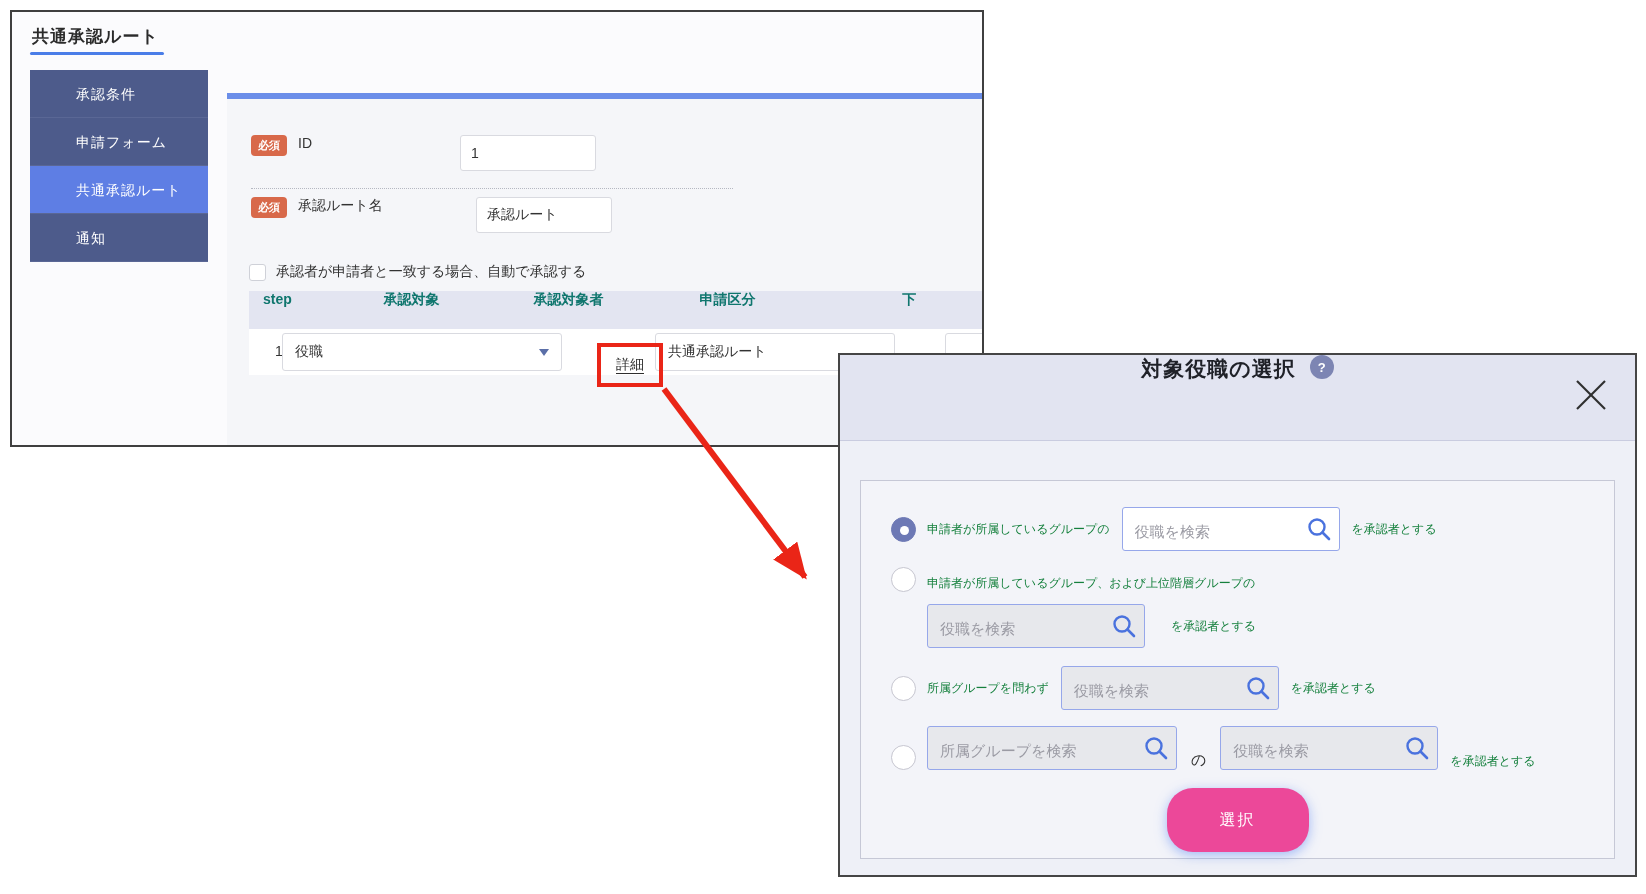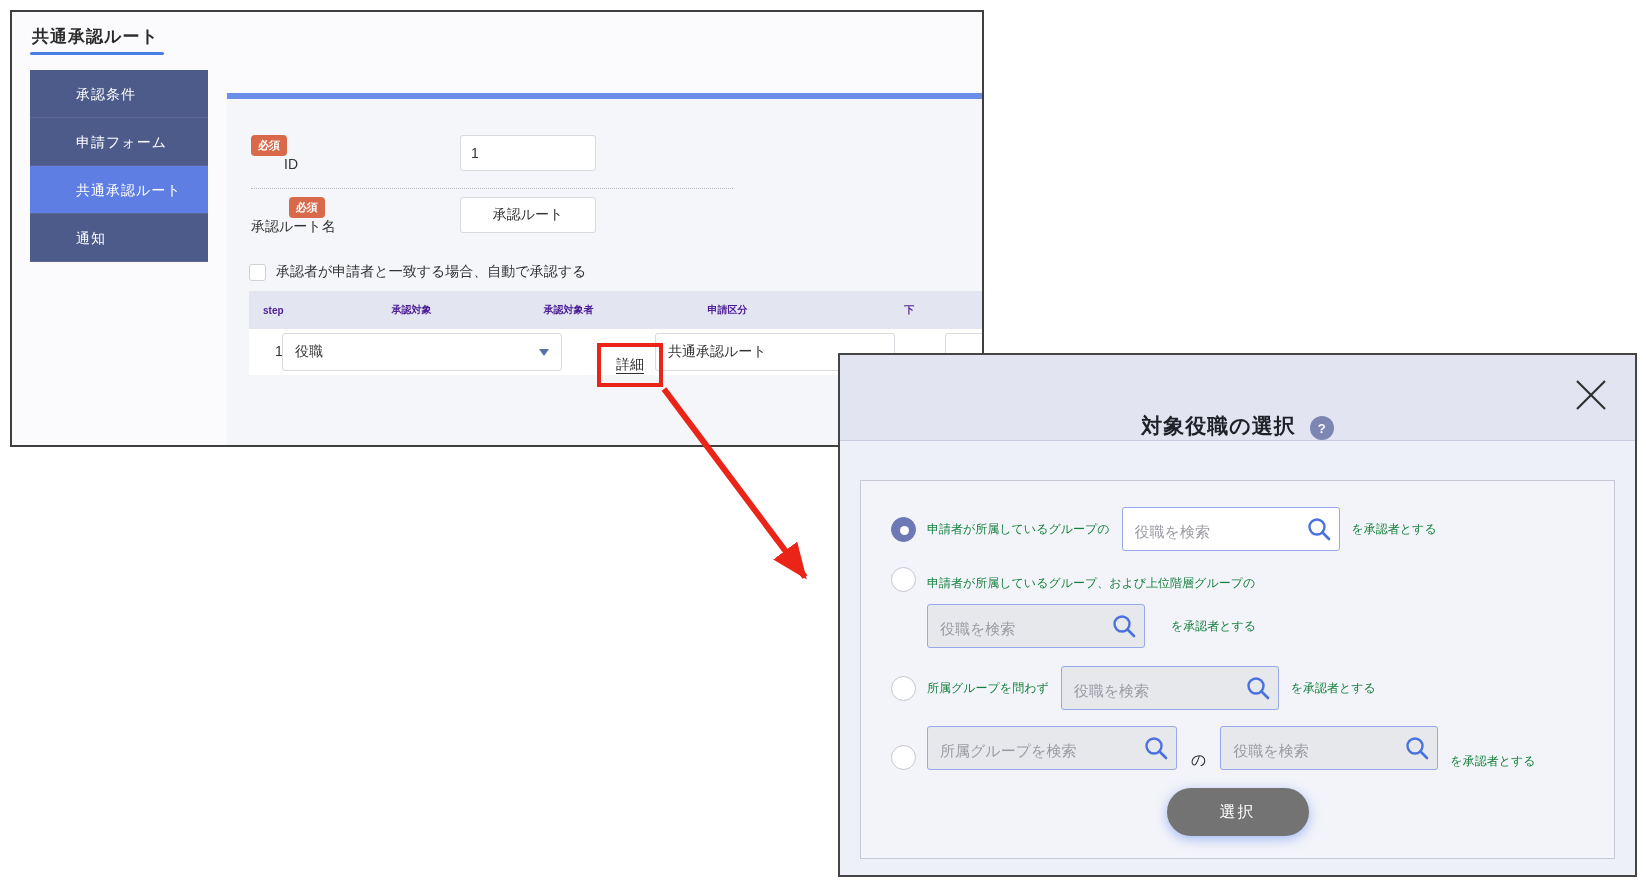--- a/index.html
+++ b/index.html
@@ -20,35 +20,35 @@
   }
   .side-item.active { background:#5e7ee4; }
 
   .content { position:absolute; left:215px; top:81px; right:0; bottom:0; background:#f5f6f9; }
   .content-topbar { position:absolute; left:0; top:0; right:0; height:6px; background:#6b8ee9; }
 
   .req-badge {
     display:inline-block; background:#d8694a; color:#fff; font-size:11px; font-weight:700;
     padding:3px 7px; border-radius:4px; margin-right:11px;
   }
-  .form-row { position:absolute; display:flex; align-items:flex-end; height:36px;flex-direction:column; }
+  .form-row { position:absolute; display:flex; align-items:flex-start; height:36px; }
   .form-label { font-size:14px; color:#333; font-weight:400; }
   .text-input {
     position:absolute; width:136px; height:36px; background:#fff; border:1px solid #d9dae0;
     border-radius:3px; padding:0 10px; font-size:14px; color:#333;
   }
   .dotted-sep { position:absolute; left:24px; top:95px; width:482px; border-top:1px dotted #b5b8c2; }
 
   .check-row { position:absolute; top:170px; left:22px; display:flex; align-items:center; }
   .checkbox { width:17px; height:17px; background:#fff; border:1px solid #cfd1d8; border-radius:3px; margin-right:10px; cursor:pointer; }
   .check-label { font-size:14px; color:#333; }
 
   .thead {
     position:absolute; top:198px; left:22px; right:0; height:38px; background:#e3e5f1;
-    display:flex; align-items:center; font-size:10px; font-weight:700; color:#4c1d95;
+    display:flex; font-size:14px; font-weight:700; color:#0f766e;
   }
   .th { text-align:center; }
   .th.c1 { width:60px; text-align:left; padding-left:14px; }
   .th.c2 { width:235px; } .th.c3 { width:110px; } .th.c4 { width:240px; } .th.c5 { width:160px; }
   .trow { position:absolute; top:236px; left:22px; right:0; height:46px; background:#ffffff; }
   .step-cell { position:absolute; top:250px; left:22px; width:60px; text-align:center; font-size:14px; color:#333; }
 
   .select-box {
     position:absolute; height:38px; background:#fff; border:1px solid #d9dae0; border-radius:3px;
     display:flex; align-items:center; padding:0 12px; font-size:14px; color:#333; cursor:pointer;
@@ -65,21 +65,21 @@
   }
   .detail-link { font-size:14px; color:#2e2e2e; text-decoration:underline; text-underline-offset:4px; cursor:pointer; }
 
   
   .modal {
     position:absolute; left:838px; top:353px; width:799px; height:524px;
     border:2px solid #454545; background:#eef0f7; z-index:10;
   }
   .modal-header {
     position:absolute; top:0; left:0; right:0; height:86px; background:#e2e4f1; border-bottom:1px solid #c9cce0;
-    display:flex; align-items:flex-end; justify-content:center;
+    display:flex; align-items:flex-start; justify-content:center;
   }
   .modal-title { font-size:21px; font-weight:700; color:#1f2128; letter-spacing:1px; }
   .help-circle {
     width:24px; height:24px; border-radius:50%; background:#7d85b3; color:#fff; font-size:13px; font-weight:700;
     display:flex; align-items:center; justify-content:center; margin-left:14px; cursor:pointer;
   }
   .close-btn { position:absolute; top:22px; right:26px; width:36px; height:36px; cursor:pointer; }
 
   .options-box {
     position:absolute; top:125px; left:20px; right:20px; bottom:16px;
@@ -101,21 +101,21 @@
   .search-icon { position:absolute; right:8px; top:9px; }
 
   .w218 { width:218px; } .w250 { width:250px; }
   .mt8{margin-top:8px;} .mt16{margin-top:16px;align-items:flex-end;} .mt12{margin-top:12px;} .mt18{margin-top:18px;}
   .indent { padding-left:36px; }
   .gap-l { margin-left:12px; } .gap-r { margin-right:12px; }
   .mid-no { font-size:15px; color:#2e2e2e; margin:0 14px; }
 
   .btn-row { display:flex; justify-content:center; margin-top:18px; }
   .select-btn {
-    width:142px; height:48px; border:none; border-radius:26px; background:#737373; color:#fff;
+    width:142px; height:64px; border:none; border-radius:26px; background:#ec4899; color:#fff;
     font-size:16px; letter-spacing:2px; cursor:pointer; box-shadow:0 3px 12px rgba(92,134,242,.55);
   }
 
   .annot-svg { position:absolute; left:0; top:0; width:1646px; height:894px; z-index:40; pointer-events:none; }
 </style>
 </head>
 <body>
 
 <div class="main-window">
   <div class="win-title">共通承認ルート</div>
@@ -136,21 +136,21 @@
       <span class="form-label">ID</span>
     </div>
     <input class="text-input" style="left: 233px; top: 42px;" value="1">
 
     <div class="dotted-sep"></div>
 
     <div class="form-row" style="top:104px; left:24px;">
       <span class="req-badge">必須</span>
       <span class="form-label">承認ルート名</span>
     </div>
-    <input class="text-input" style="left: 233px; top: 104px; text-align: center;" value="承認ルート">
+    <input class="text-input" style="left: 249px; top: 104px;" value="承認ルート">
 
     <div class="check-row">
       <span class="checkbox"></span>
       <span class="check-label">承認者が申請者と一致する場合、自動で承認する</span>
     </div>
 
     <div class="thead">
       <div class="th c1">step</div>
       <div class="th c2">承認対象</div>
       <div class="th c3">承認対象者</div>

